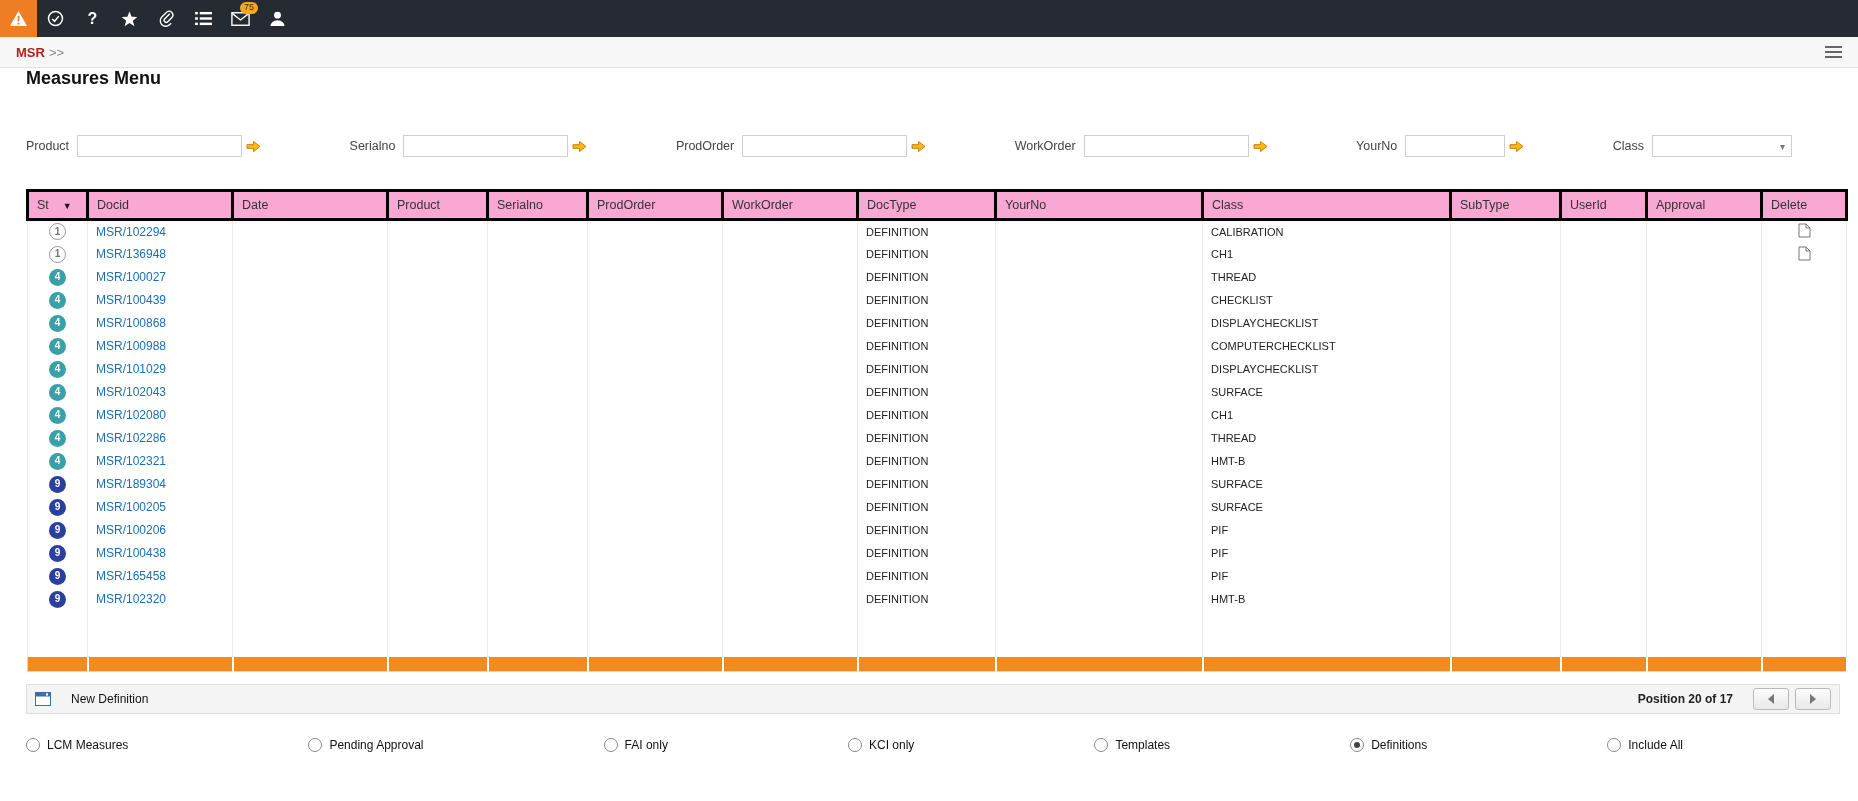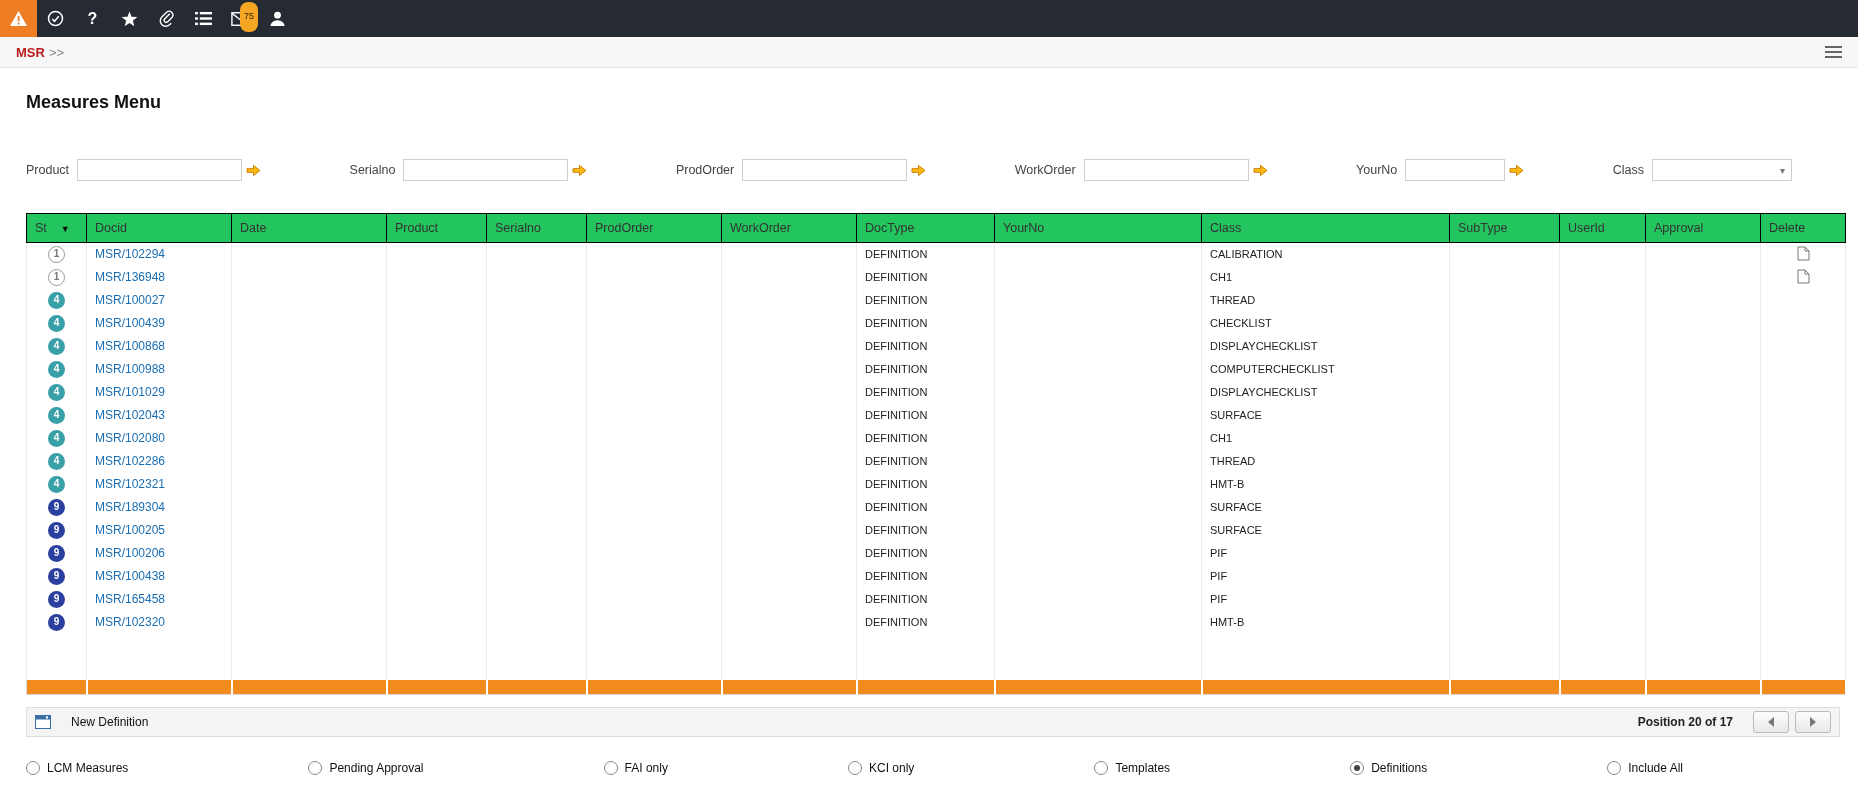--- a/index.html
+++ b/index.html
@@ -12,49 +12,49 @@
   .hb{display:flex;flex-direction:column;gap:4px;cursor:pointer}
   .hb span{display:block;width:19px;height:2px;background:#fff}
   .logo{color:#fff;font-weight:bold;font-size:23px;letter-spacing:4px;cursor:pointer}
   .logo-box{width:21px;height:21px;border:2px solid #fff;border-radius:5px;color:#fff;
     display:flex;align-items:center;justify-content:center;font-size:12px;font-weight:bold;cursor:pointer}
   .tb-right{display:flex;align-items:stretch}
   .tb-icon{width:37px;display:flex;align-items:center;justify-content:center;cursor:pointer;position:relative}
   .tb-icon.alert{background:#EE7D23}
   .qmark{color:#fff;font-weight:bold;font-size:16px}
   .badge{position:absolute;top:2px;right:1px;background:#F5A623;color:#3a2a00;font-size:9px;
-    font-weight:normal;border-radius:8px;padding:10px 4px;line-height:1.1}
+    font-weight:normal;border-radius:8px;padding:1px 4px;line-height:1.1}
 
   
   .crumbbar{height:31px;background:#F7F7F7;border-bottom:1px solid #E3E3E3;display:flex;
     align-items:center;justify-content:space-between;padding:0 16px}
   .crumb{font-size:13px}
   .crumb .path{color:#b91c1c;font-weight:bold;cursor:pointer}
   .crumb .sep{color:#888;margin-left:4px}
   .hb2{display:flex;flex-direction:column;gap:3px;cursor:pointer}
   .hb2 span{display:block;width:17px;height:2px;background:#666}
 
   
   .content{padding:0 18px 0 26px}
-  .page-title{font-size:18px;font-weight:bold;color:#111;margin-top:24px}
+  .page-title{font-size:18px;font-weight:bold;color:#111;}
 
   .filter-row{display:flex;justify-content:space-between;align-items:center;margin-top:46px;padding-right:48px}
   .filter-group{display:flex;align-items:center}
   .f-label{color:#444;font-size:12.5px;margin-right:8px}
   .f-input{width:165px;height:22px;border:1px solid #CFCFCF;padding:0 4px;font-size:12px;outline:none}
   .f-input.narrow{width:100px}
   .go-arrow{margin-left:4px;cursor:pointer}
   .f-select{width:140px;height:22px;border:1px solid #CFCFCF;background:#fff;display:inline-flex;
     align-items:center;justify-content:flex-end;padding:0 6px;cursor:pointer}
   .caret{color:#777;font-size:10px}
 
   
   table{border-collapse:collapse;table-layout:fixed;width:100%;margin-top:32px}
   .grid{border:1px solid #D9D9D9}
-  thead th{height:29px;background:#22c55e;border:1px solid #000000;font-weight:normal;text-align:left;
+  thead th{height:29px;background:#f9a8d4;border:3px solid #000000;font-weight:normal;text-align:left;
     padding:0 8px;font-size:12.5px;color:#333;cursor:pointer;white-space:nowrap;overflow:hidden}
   thead th .sort{font-size:9px;color:#111;margin-left:14px}
   tbody td{height:23px;border-left:1px solid #EAEAEA;border-right:1px solid #EAEAEA;font-size:11px;
     padding:0 8px;white-space:nowrap;overflow:hidden}
   td.c-st{text-align:center;padding:0}
   .st-badge{display:inline-flex;width:17px;height:17px;border-radius:50%;align-items:center;
     justify-content:center;font-size:10px;font-weight:bold;line-height:1}
   .st-1{background:#fff;border:1px solid #999;color:#777}
   .st-4{background:#39A0A8;color:#fff}
   .st-9{background:#2B3F9E;color:#fff}

